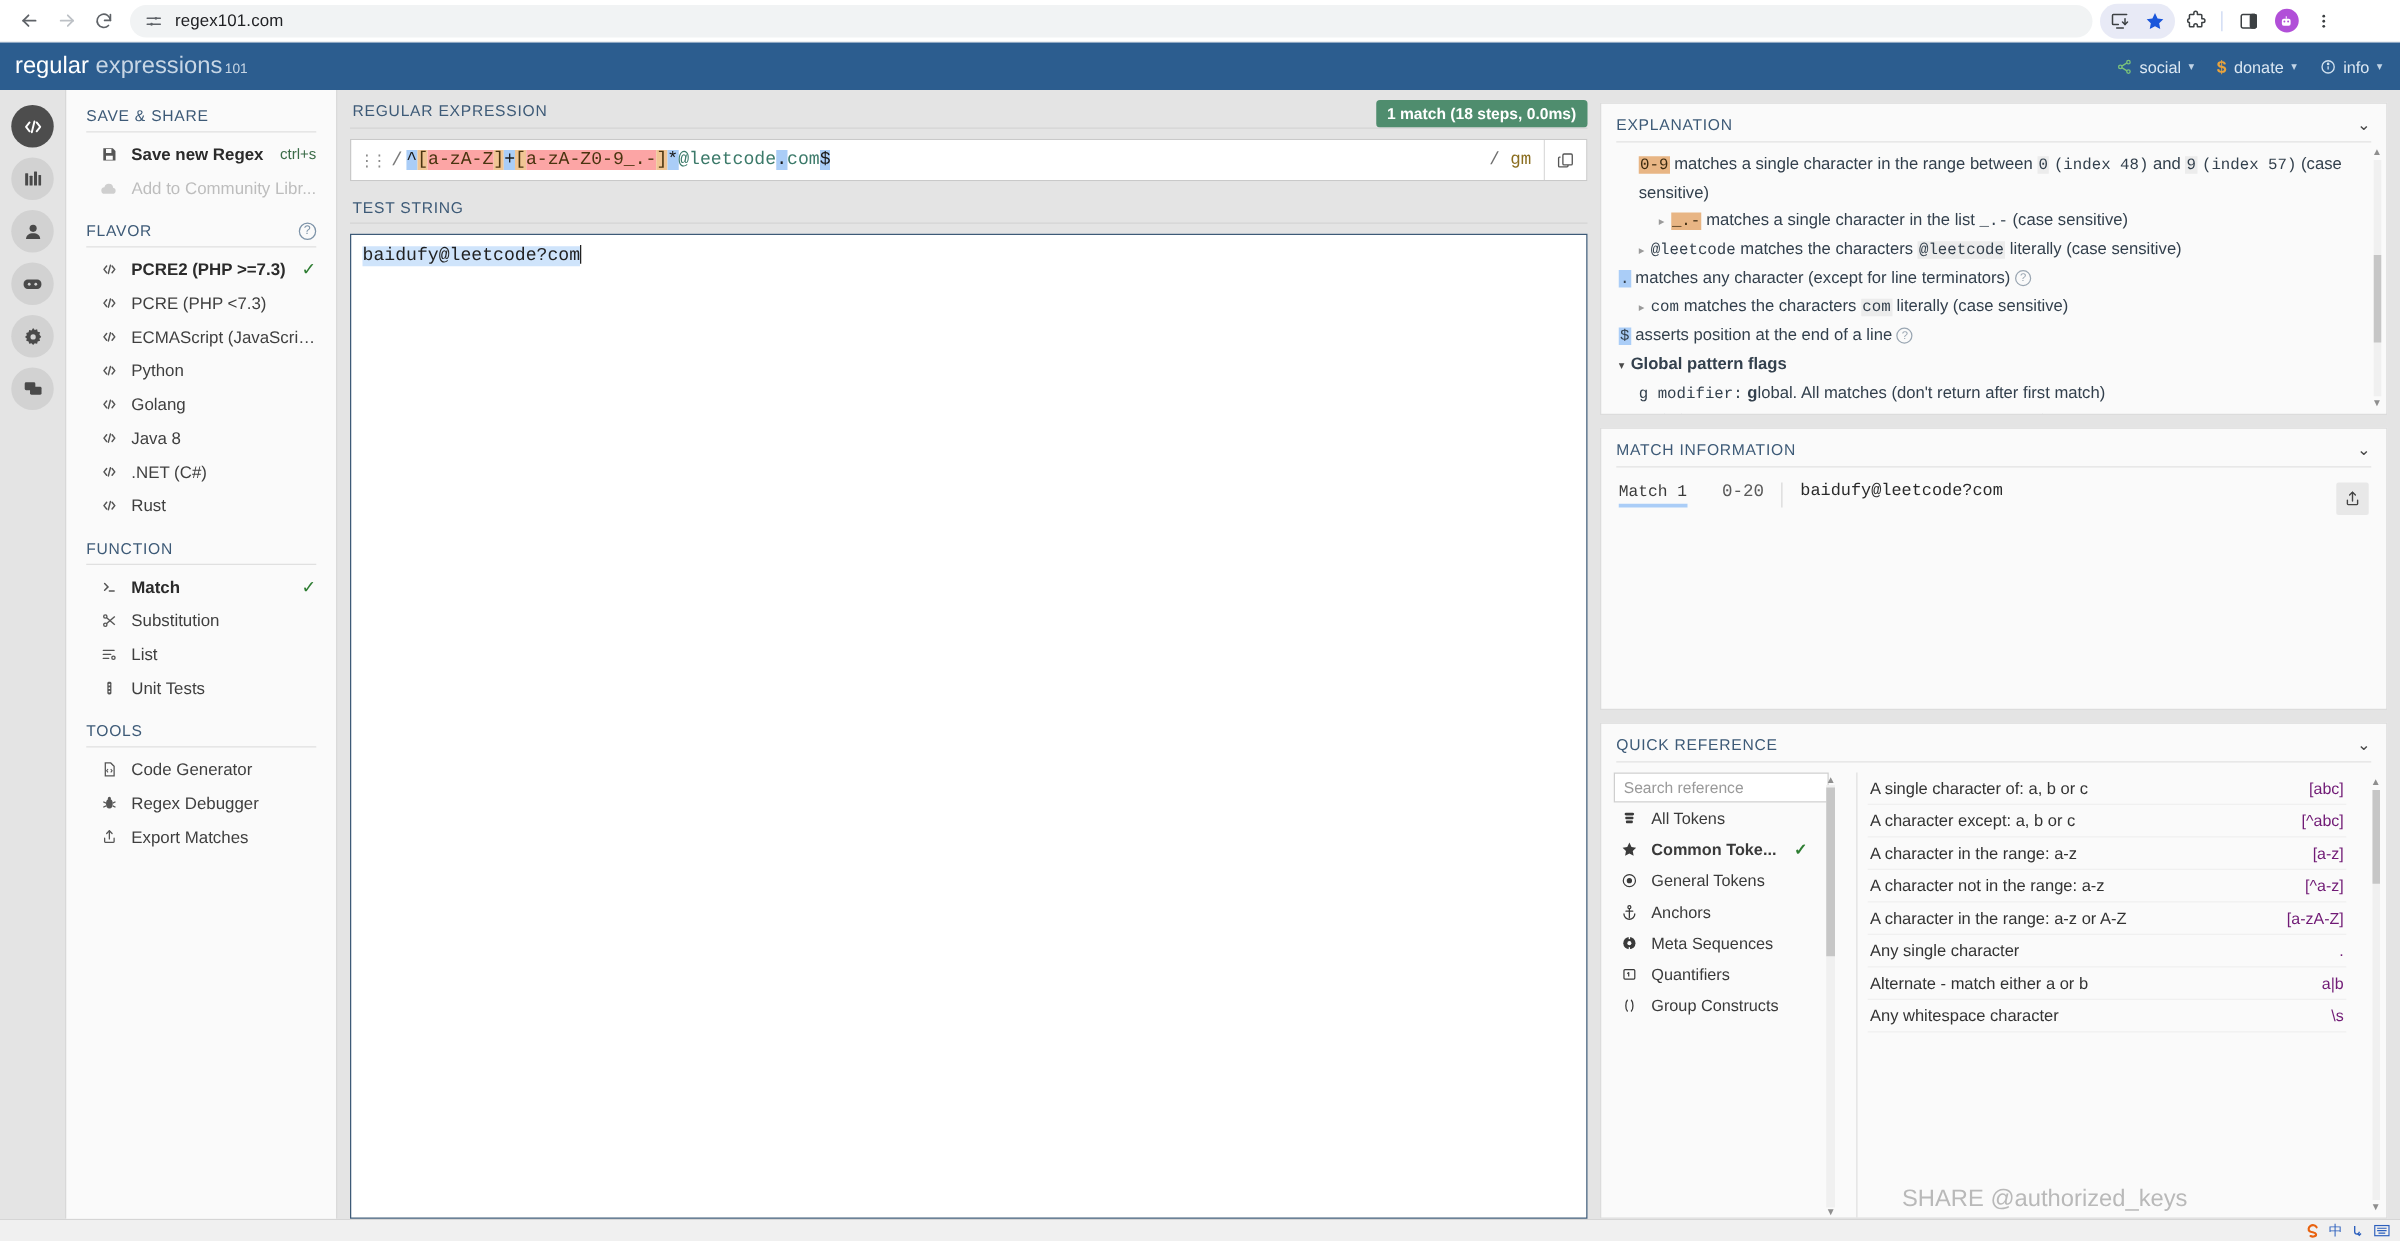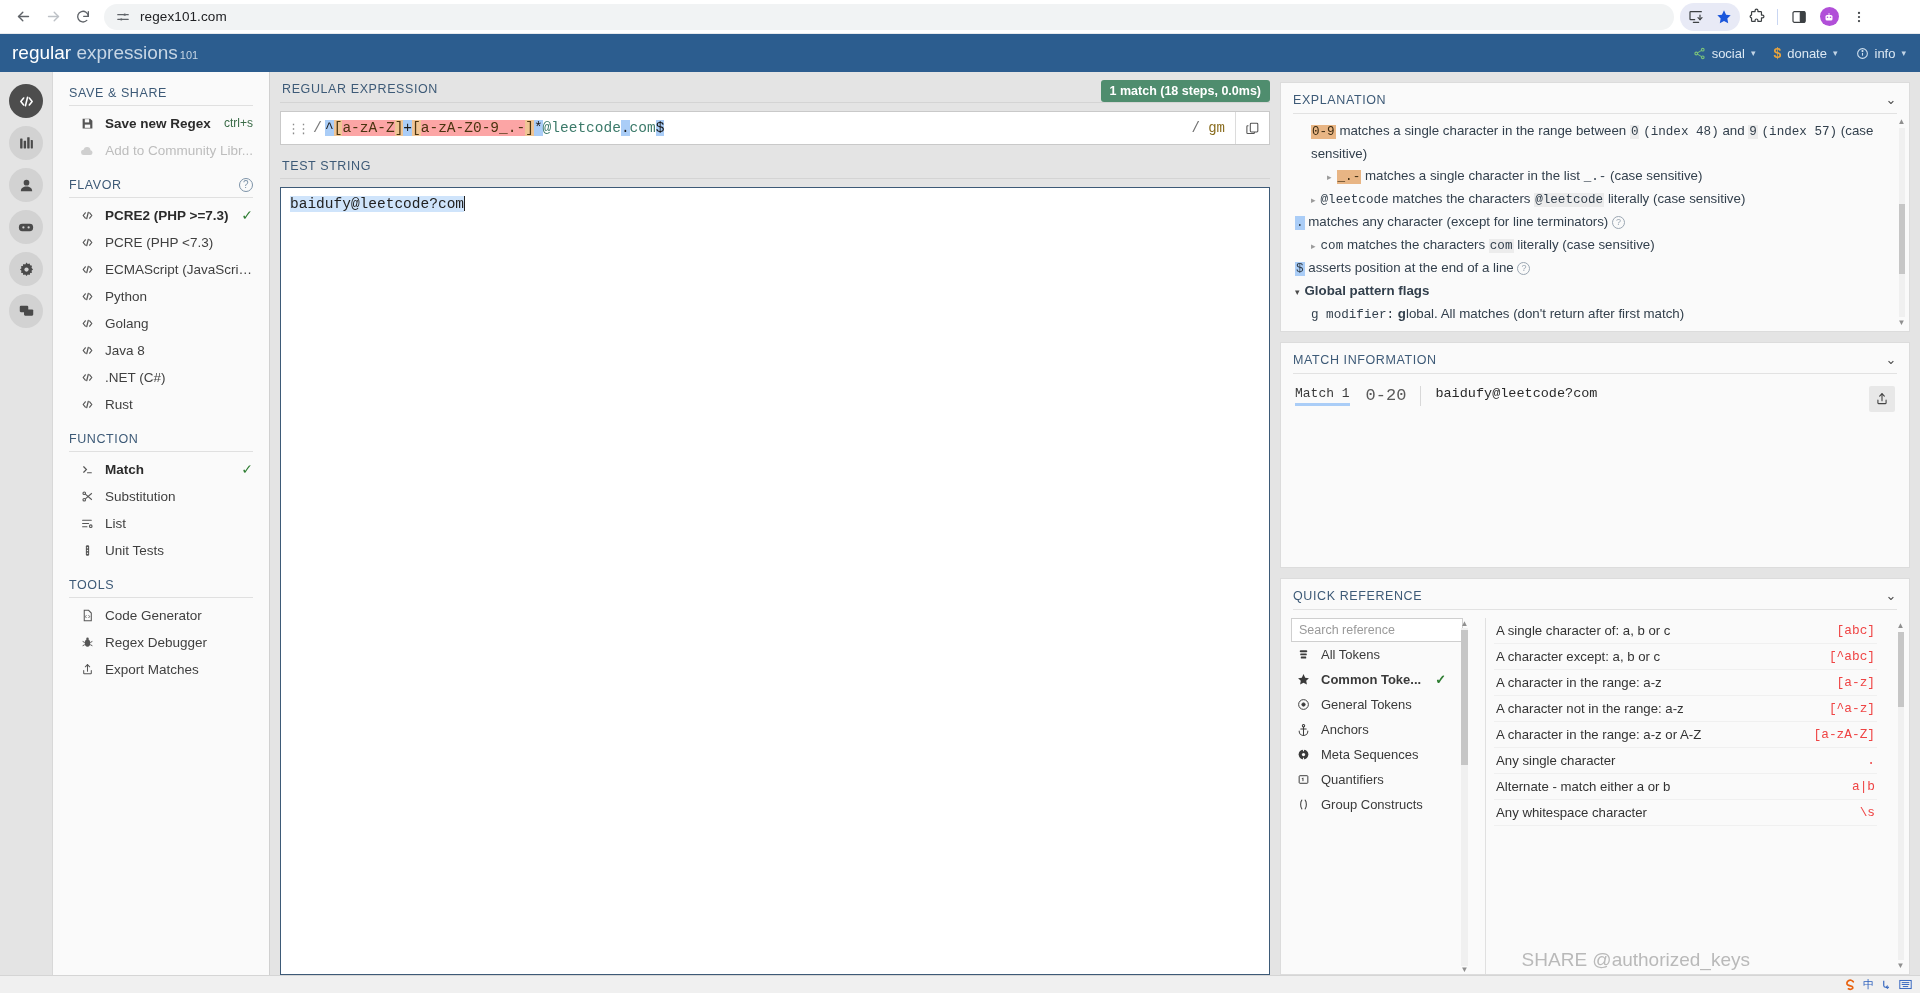--- a/index.html
+++ b/index.html
@@ -231,21 +231,21 @@
   .vscroll .track { position:absolute; top:10px; bottom:10px; left:2px; width:6px; background:#f0f0f0; }
   .vscroll .thumb { position: absolute; left: 2px; width: 6px; background: #c6c6c6; }
 
   
   #matchinfo { height: 226px; }
   #mi-body { padding: 12px 14px; display: flex; align-items: flex-start; }
   .mi-num {
     font-family: "Liberation Mono", monospace; font-size: 13px; color: #3a3a3a;
     border-bottom: 3px solid #aacdf7; padding-bottom: 2px;
   }
-  .mi-range { font-family: "Liberation Mono", monospace; font-size: 17px; color: #5a5a5a; margin-left: 16px; }
+  .mi-range { font-family: "Liberation Mono", monospace; font-size: 14px; color: #5a5a5a; margin-left: 28px; }
   .mi-sep { width: 1px; align-self: stretch; background: #d8d8d8; margin: 0 14px; }
   .mi-val { font-family: "Liberation Mono", monospace; font-size: 13.5px; color: #2a2a2a; flex: 1; }
   .mi-export {
     width: 26px; height: 26px; background: #e8e8e8; border-radius: 2px;
     display: flex; align-items: center; justify-content: center; color: #444;
   }
 
   
   #quickref { flex: 1; min-height: 0; }
   #qr-body { flex: 1; display: flex; min-height: 0; padding: 8px 0 0 0; }
@@ -267,21 +267,21 @@
   .qr-sb .track { position:absolute; top:8px; bottom:8px; left:1px; width:7px; background:#f0f0f0; }
   .qr-sb .thumb { position:absolute; left:1px; width:7px; background:#c6c6c6; }
   .qr-sb .arrow { color:#8f8f8f; font-size:8px; text-align:center; line-height:8px; }
   #qr-divider { width: 1px; background: #e0e0e0; margin: 0 8px 0 4px; }
   #qr-right { flex: 1; position: relative; padding-right: 32px; overflow: hidden; }
   .qr-row {
     display: flex; align-items: center; justify-content: space-between;
     padding: 5px 2px; font-size: 13.2px; color: #333;
     border-bottom: 1px solid #f0f0f0;
   }
-  .qr-tok { font-family: Liberation Mono, monospace; font-size: 12.8px; color: #ef4444; }
+  .qr-tok { font-family: Liberation Sans, sans-serif; font-size: 12.8px; color: #701a75; }
 
   
   #watermark {
     position: absolute; right: 170px; bottom: 22px;
     font-size: 19px; color: #b9b9b9;
     pointer-events: none; white-space: nowrap;
   }
   
   #taskbar {
     height: 18px; width: 100%;

